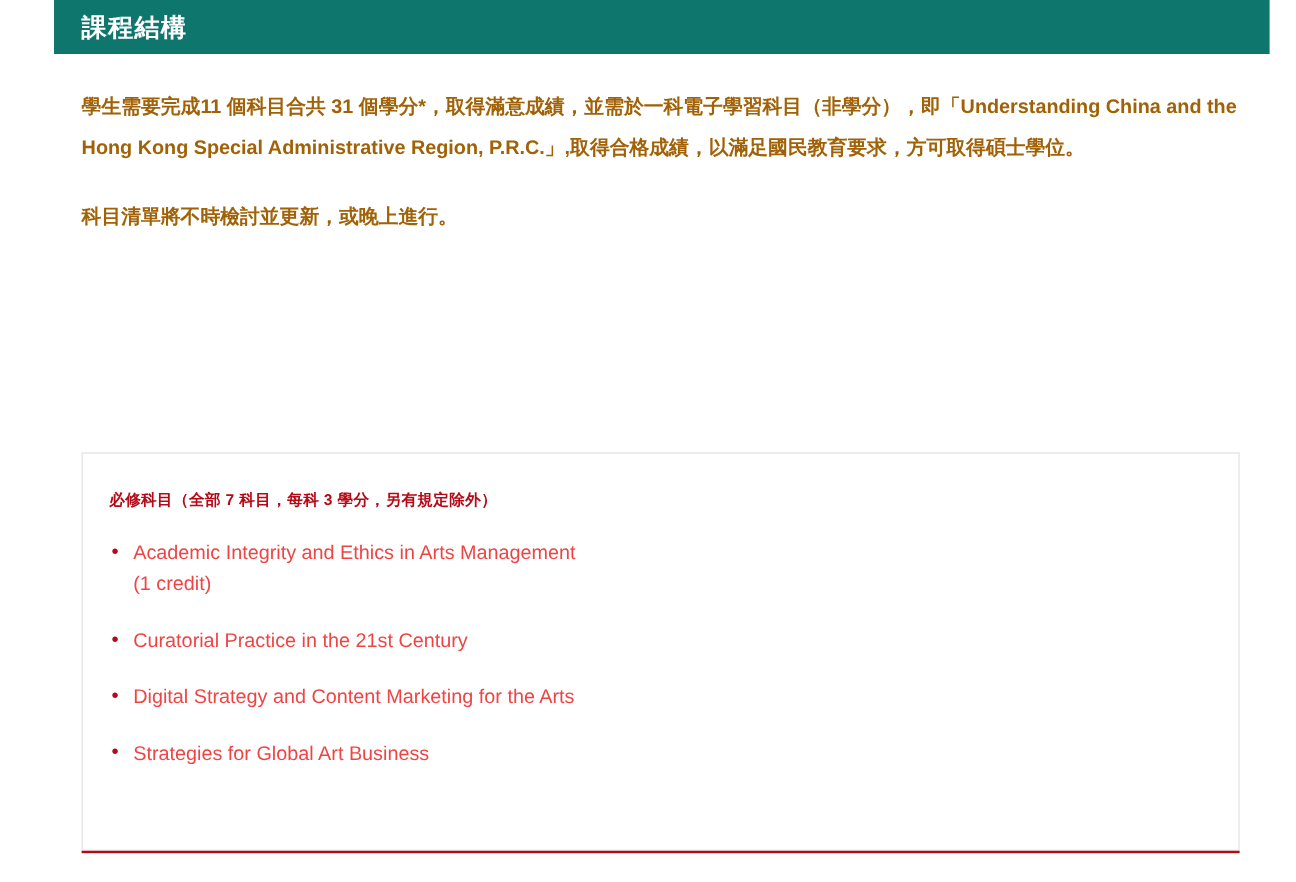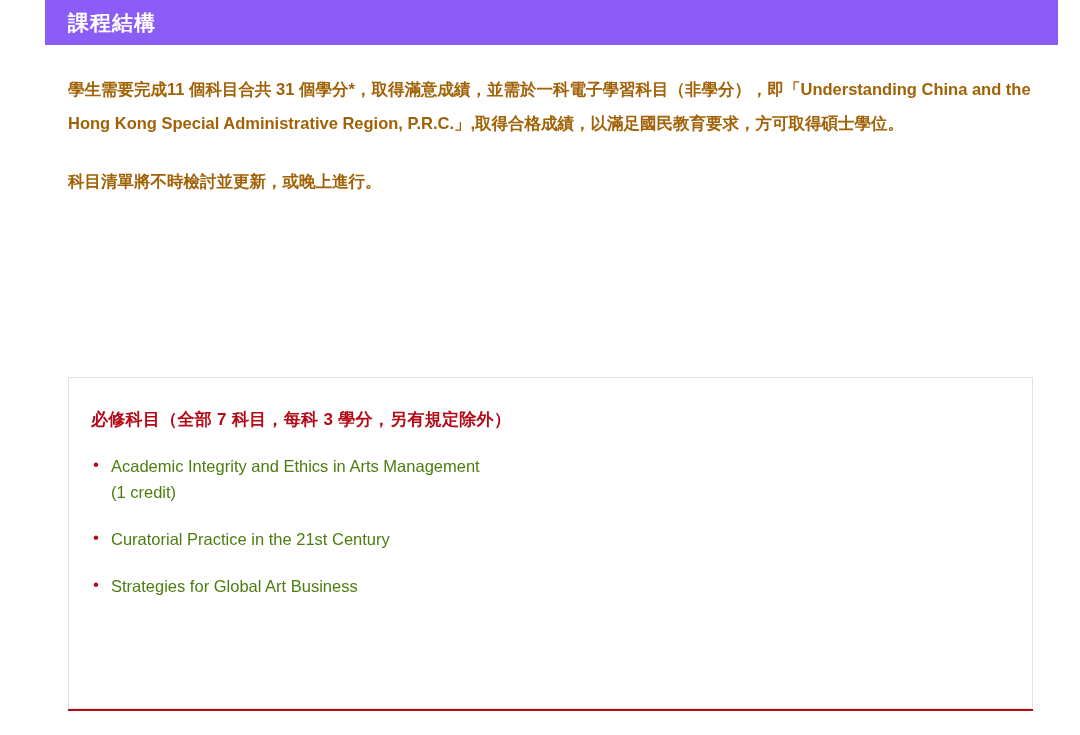--- a/index.html
+++ b/index.html
@@ -17,21 +17,21 @@
     height: 735px;
     background: #ffffff;
     overflow: hidden;
   }
   .header-bar {
     position: absolute;
     left: 45px;
     top: 0;
     width: 1013px;
     height: 45px;
-    background: #8b5cf6;
+    background: #0f766e;
     display: flex;
     align-items: center;
   }
   .header-title {
     color: #ffffff;
     font-size: 21px;
     font-weight: bold;
     letter-spacing: 1px;
     margin-left: 23px;
   }
@@ -56,40 +56,40 @@
     position: absolute;
     left: 68px;
     top: 377px;
     width: 965px;
     height: 332px;
     border: 1px solid #e2e2e2;
     background: #ffffff;
   }
   .box-title {
     color: #b40a17;
-    font-size: 17px;
+    font-size: 13px;
     font-weight: bold;
     margin: 30px 0 0 22px;
     letter-spacing: 0.3px;
   }
   .cols {
     display: flex;
     margin-top: 22px;
     padding: 0 22px 0 22px;
   }
   .col { width: 50%; }
   .col.right { padding-left: 10px; }
   ul.course-list {
     list-style: none;
     margin: 0;
     padding: 0;
   }
   ul.course-list li {
     position: relative;
-    color: #4d7c0f;
+    color: #ef4444;
     font-size: 16.5px;
     line-height: 26px;
     padding-left: 20px;
     margin-bottom: 21px;
     max-width: 400px;
   }
   ul.course-list li::before {
     content: "•";
     position: absolute;
     left: 2px;
@@ -121,20 +121,21 @@
     <p>科目清單將不時檢討並更新，或晚上進行。</p>
   </div>
 
   <div class="box">
     <div class="box-title">必修科目（全部 7 科目，每科 3 學分，另有規定除外）</div>
     <div class="cols">
       <div class="col left">
         <ul class="course-list">
           <li>Academic Integrity and Ethics in Arts Management (1 credit)</li>
           <li>Curatorial Practice in the 21st Century</li>
+          <li>Digital Strategy and Content Marketing for the Arts</li>
           <li>Strategies for Global Art Business</li>
         </ul>
       </div>
     </div>
   </div>
 
   <div class="bottom-rule"></div>
 
 </div>
 

